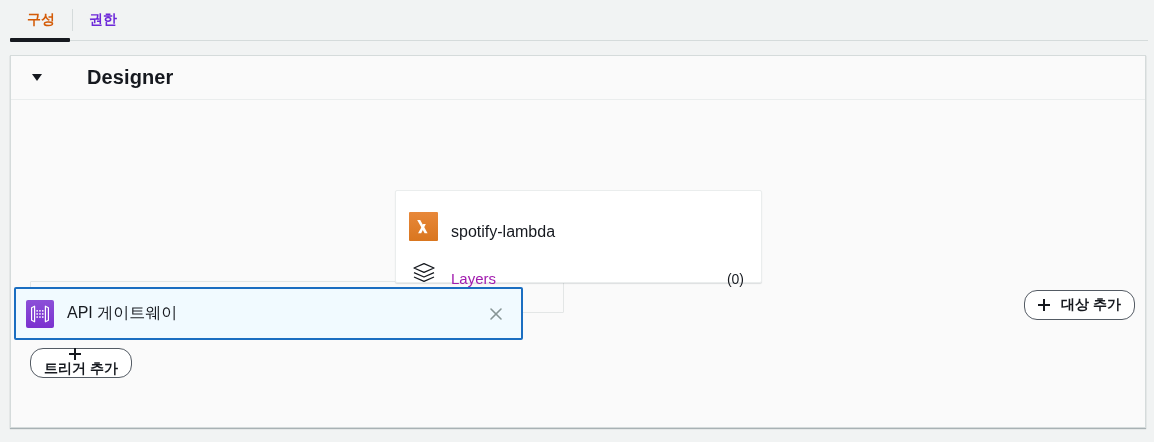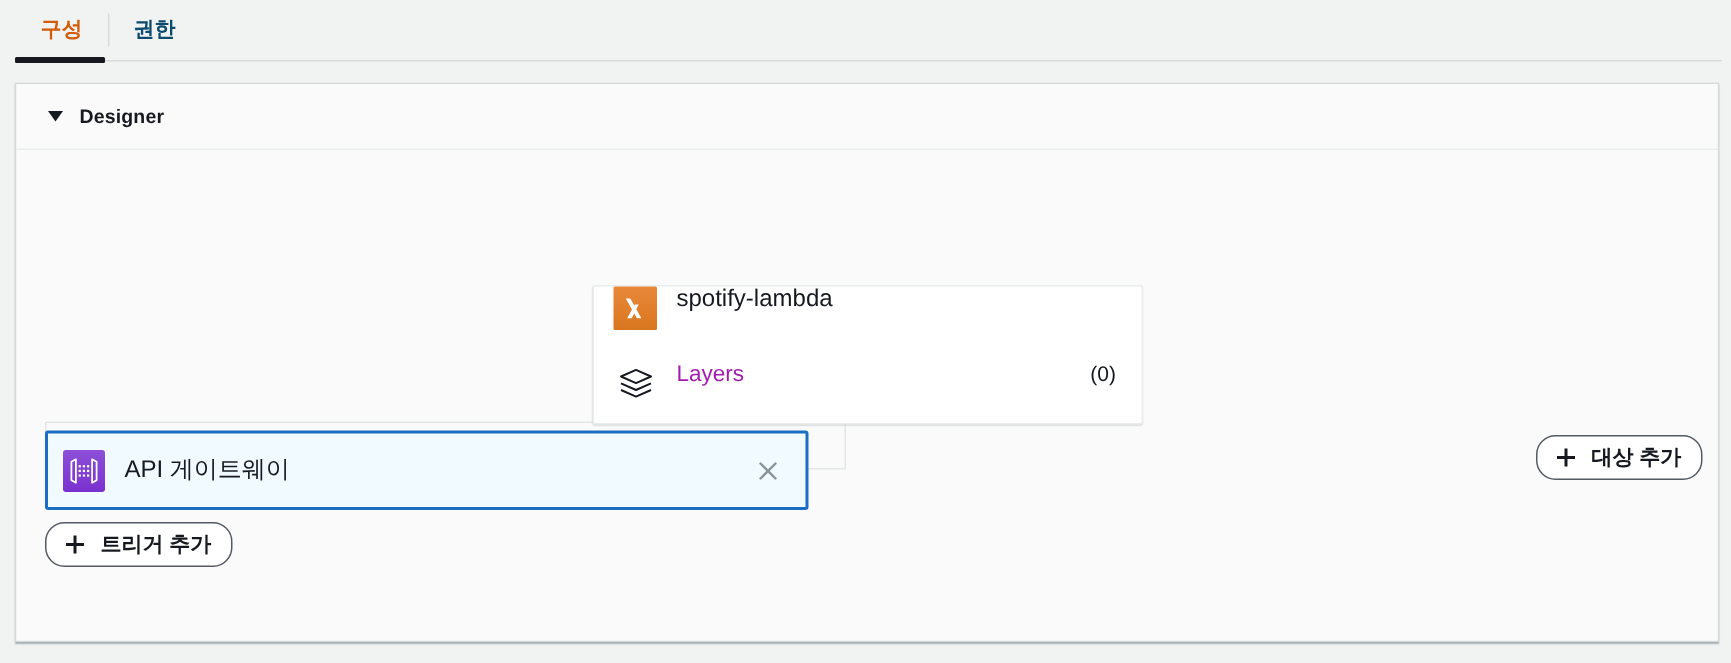--- a/index.html
+++ b/index.html
@@ -34,21 +34,21 @@
   }
   .tab {
     position: relative;
     height: 40px;
     display: flex;
     align-items: center;
     justify-content: center;
     padding: 0 17px;
     font-size: 14px;
     font-weight: bold;
-    color: #0c4a6e;
+    color: #6d28d9;
     cursor: pointer;
     white-space: nowrap;
   }
   .tab + .tab::before {
     content: "";
     position: absolute;
     left: 0;
     top: 9px;
     bottom: 9px;
     width: 1px;
@@ -100,24 +100,25 @@
   .caret {
     width: 0;
     height: 0;
     border-left: 5px solid transparent;
     border-right: 5px solid transparent;
     border-top: 7px solid #16191f;
     margin-right: 11px;
     cursor: pointer;
   }
   .panel-title {
-    font-size: 13px;
+    font-size: 20px;
     font-weight: bold;
     color: #16191f;
     letter-spacing: 0.1px;
+    margin-left: 34px;
   }
 
   
   .canvas {
     position: relative;
     height: 327px;
     background: #fafafa;
     overflow: hidden;
   }
 
@@ -150,21 +151,21 @@
     width: 367px;
     height: 93px;
     background: #ffffff;
     border: 1px solid #eaeded;
     border-radius: 2px;
     box-sizing: border-box;
     box-shadow: 0 1px 1px 0 rgba(0, 28, 36, 0.12);
   }
   .fn-row {
     display: flex;
-    align-items: flex-start;
+    align-items: flex-end;
     height: 46px;
     padding: 0 17px 0 13px;
     box-sizing: border-box;
   }
   .fn-row-title { height: 50px; }
   .lambda-icon {
     width: 29px;
     height: 29px;
     background: linear-gradient(180deg, #e8883a 0%, #d9761f 100%);
     border-radius: 1px;
@@ -193,21 +194,21 @@
   }
   .layers-count {
     margin-left: auto;
     font-size: 14px;
     color: #16191f;
   }
 
   
   .trigger-card {
     position: absolute;
-    left: 19px;
+    left: 3px;
     top: 187px;
     width: 509px;
     height: 53px;
     background: #f1faff;
     border: 2px solid #1b6ec1;
     border-radius: 2px;
     box-sizing: border-box;
     display: flex;
     align-items: center;
     padding: 0 11px 0 10px;
@@ -269,21 +270,21 @@
     content: "";
     position: absolute;
     background: #16191f;
   }
   .btn .plus::before {
     left: 0; right: 0; top: 5px; height: 2px;
   }
   .btn .plus::after {
     top: 0; bottom: 0; left: 5px; width: 2px;
   }
-  .btn-add-trigger { left: 19px; top: 248px; }
+  .btn-add-trigger { left: 19px; top: 248px; flex-direction: column; }
   .btn-add-dest    { left: 1013px; top: 190px; }
 </style>
 </head>
 <body>
 
 <div class="tabbar">
   <div class="tabs">
     <div class="tab active">
       <span>구성</span>
     </div>

